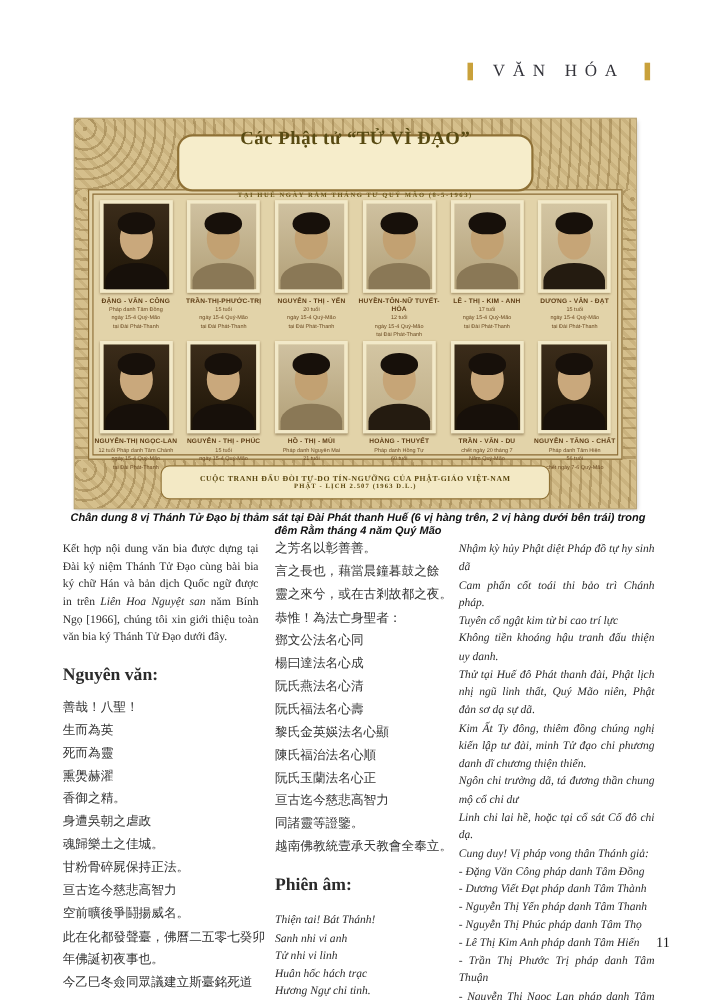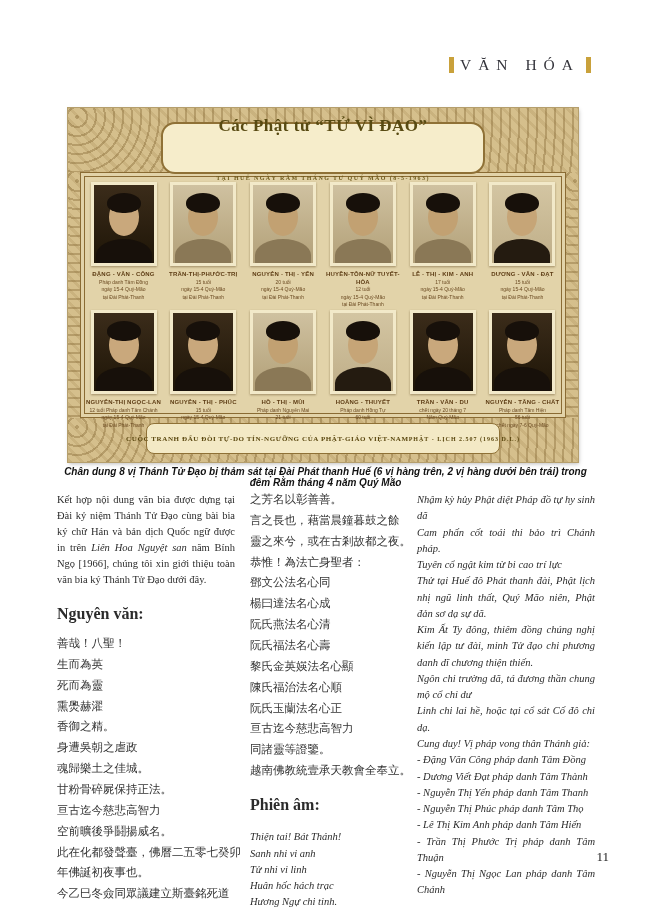--- a/index.html
+++ b/index.html
@@ -1,20 +1,20 @@
 <!DOCTYPE html>
 <html><head>
 <meta charset="utf-8">
 <style>
   html,body{margin:0;padding:0;background:#ffffff;}
   body{width:645px;height:909px;overflow:hidden;position:relative;
        font-family:"Liberation Serif",serif;color:#2b2b2b;}
 
   
-  .masthead{position:absolute;top:56px;right:54px;display:flex;align-items:center;gap:6px;}
+  .masthead{position:absolute;top:56px;right:54px;display:flex;align-items:center;gap:18px;}
   .gold-bar{width:5px;height:16px;background:#c9a13b;}
   .masthead-label{font-size:15.5px;letter-spacing:7px;color:#35353c;font-weight:500;}
 
   
   .poster{position:absolute;left:68px;top:108px;width:510px;height:354px;
           background:#e2d3a9;box-shadow:0 0 0 1px #b59f6d, 1px 2px 4px rgba(0,0,0,.25);}
   .band{position:absolute;background-color:#d5bf8c;
         background-image:
           repeating-radial-gradient(circle at 9px 9px, rgba(122,92,40,.35) 0 2px, transparent 2px 9px),
           repeating-linear-gradient(45deg, rgba(150,120,64,.18) 0 3px, transparent 3px 9px);}
@@ -25,21 +25,21 @@
   .poster-inner-frame{position:absolute;left:12px;right:12px;top:64px;bottom:44px;
         border:1px solid #8a6b33;box-shadow:inset 0 0 0 3px #e2d3a9, inset 0 0 0 4px #8a6b33;
         background:#e2d3a9;}
   .title-panel{position:absolute;left:50%;transform:translateX(-50%);top:14px;width:320px;height:48px;
         background:#f6edcb;border:2px solid #8f7136;border-radius:14px;
         display:flex;flex-direction:column;align-items:center;justify-content:center;z-index:3;gap:37px;}
   .poster-title{font-size:17px;font-weight:bold;color:#584a12;letter-spacing:.5px;white-space:nowrap;}
   .poster-subtitle{font-size:6px;font-weight:bold;color:#6e5a1c;letter-spacing:1.4px;margin-top:2px;white-space:nowrap;}
   .footer-panel{position:absolute;left:50%;transform:translateX(-50%);bottom:8px;width:352px;height:29px;
         background:#f3e9c5;border:1.5px solid #8f7136;border-radius:8px;
-        display:flex;align-items:center;justify-content:center;z-index:3;}
+        display:flex;flex-direction:column;align-items:center;justify-content:center;z-index:3;}
   .poster-footer1{font-size:7px;font-weight:bold;color:#5a470f;letter-spacing:.6px;white-space:nowrap;}
   .poster-footer2{font-size:6px;font-weight:bold;color:#5a470f;letter-spacing:1px;margin-top:1px;white-space:nowrap;}
 
   .grid-row{position:absolute;left:16px;right:16px;display:flex;justify-content:space-between;z-index:2;}
   .row-1{top:74px;}
   .row-2{top:202px;}
   .cell{width:79px;display:flex;flex-direction:column;align-items:center;}
   .photo{width:60px;height:78px;border:3px solid #f2e9c9;box-shadow:0 1px 2px rgba(80,55,20,.45);
          position:relative;overflow:hidden;
          background:linear-gradient(var(--bg1,#3b2c1a),var(--bg2,#221809));}
@@ -290,20 +290,21 @@
         <div>Hương Ngự chi tinh.</div>
         <div>Thân tao Ngô triều chi ngược chánh</div>
       </div>
   </div>
 
   <div class="col col-right">
     <div class="italic-lines">
         <div>Nhậm kỳ hủy Phật diệt Pháp đồ tự hy sinh dã</div>
         <div>Cam phấn cốt toái thi bảo trì Chánh pháp.</div>
         <div>Tuyên cổ ngật kim từ bi cao trí lực</div>
+        <div>Không tiền khoáng hậu tranh đấu thiện uy danh.</div>
         <div>Thử tại Huế đô Phát thanh đài, Phật lịch nhị ngũ linh thất, Quý Mão niên, Phật đản sơ dạ sự dã.</div>
         <div>Kim Ất Ty đông, thiêm đồng chúng nghị kiến lập tư đài, minh Tử đạo chi phương danh dĩ chương thiện thiến.</div>
         <div>Ngôn chi trường dã, tá đương thần chung mộ cổ chi dư</div>
         <div>Linh chi lai hề, hoặc tại cổ sát Cố đô chi dạ.</div>
         <div>Cung duy! Vị pháp vong thân Thánh giả:</div>
         <div>- Đặng Văn Công pháp danh Tâm Đồng</div>
         <div>- Dương Viết Đạt pháp danh Tâm Thành</div>
         <div>- Nguyễn Thị Yến pháp danh Tâm Thanh</div>
         <div>- Nguyễn Thị Phúc pháp danh Tâm Thọ</div>
         <div>- Lê Thị Kim Anh pháp danh Tâm Hiến</div>

